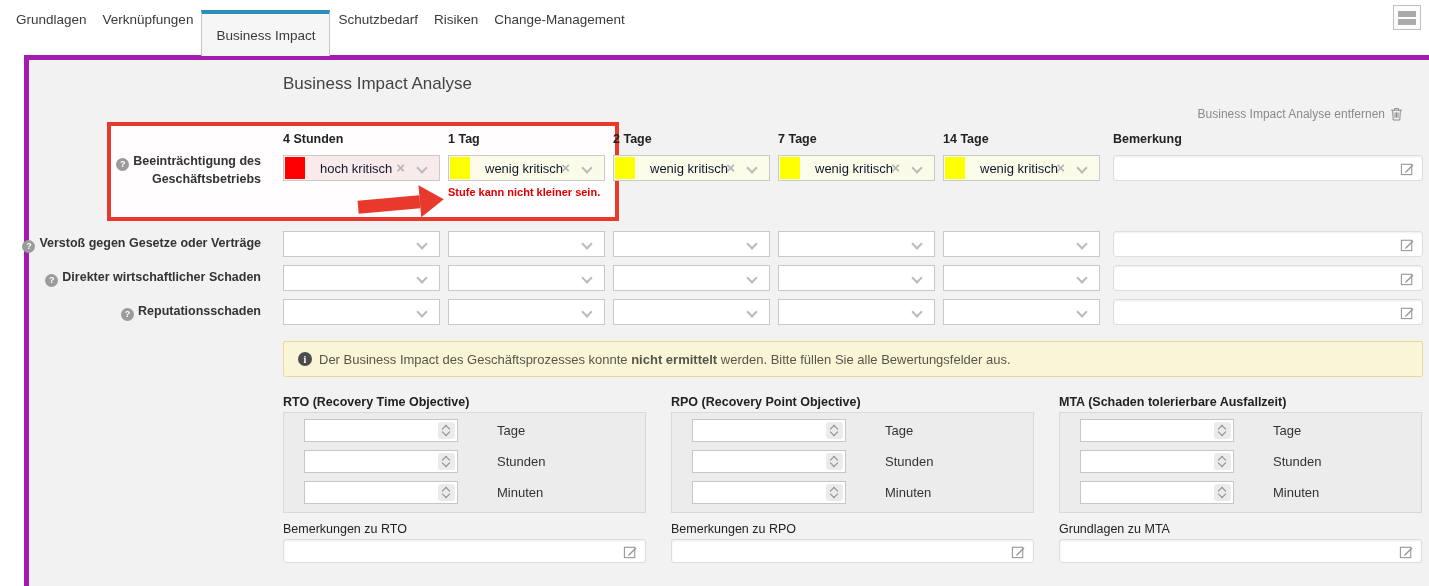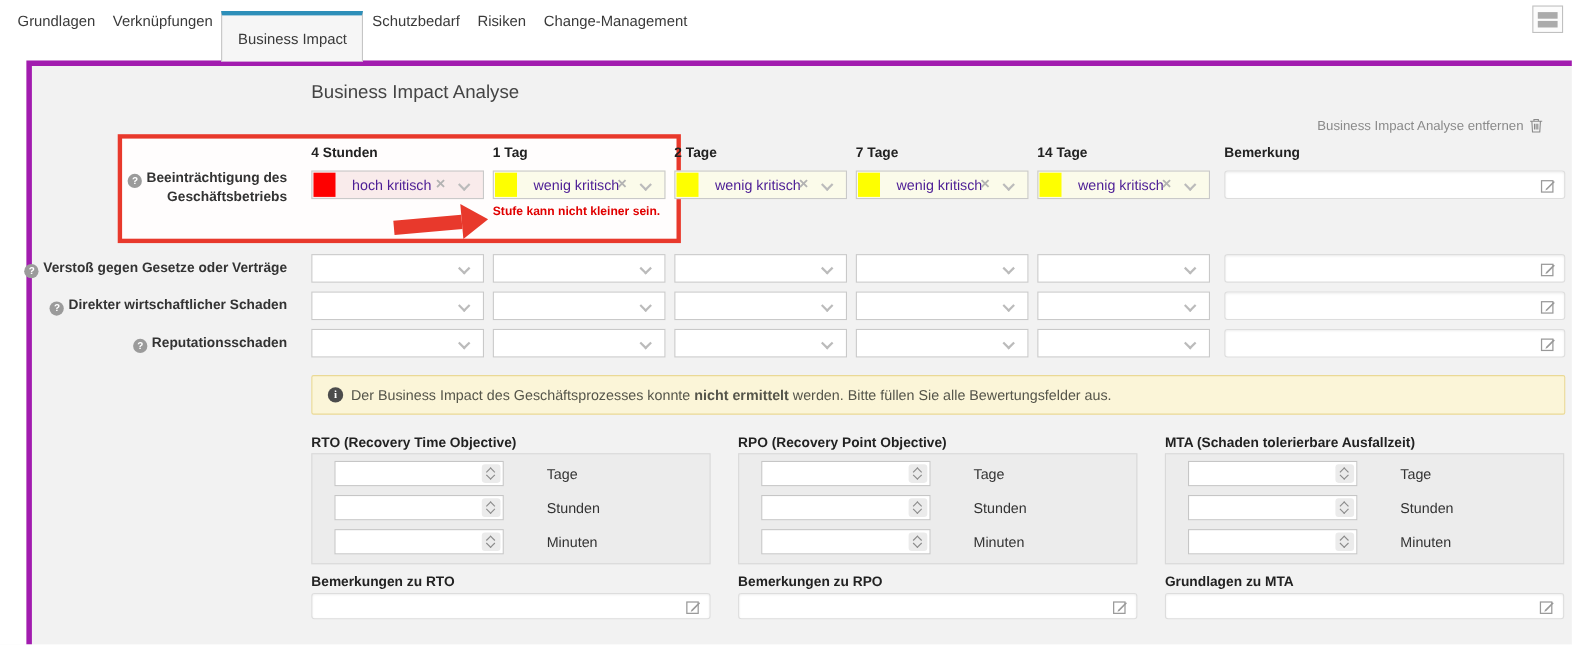--- a/index.html
+++ b/index.html
@@ -40,21 +40,21 @@
   .help { display:inline-flex; width:13px; height:13px; border-radius:50%; background:#9b9b9b; color:#fff;
     font-size:9px; font-weight:bold; align-items:center; justify-content:center; vertical-align:-2px; margin-right:4px; cursor:pointer; }
 
   
   .dd { position:absolute; width:157px; height:26px; background:#fff; border:1px solid #c9c9c9; z-index:2; cursor:pointer; }
   .dd.high { background:var(--high_critical_bg); }
   .dd.low  { background:var(--low_critical_bg); }
   .swatch { position:absolute; left:1px; top:1px; bottom:1px; width:20px; }
   .dd.high .swatch { background:var(--high_critical_swatch); }
   .dd.low  .swatch { background:var(--low_critical_swatch); }
-  .dd-text { position:absolute; left:36px; top:5px; font-size:13px; color:#4c1d95; }
+  .dd-text { position:absolute; left:36px; top:5px; font-size:13px; color:#0f172a; }
   .dd.empty .dd-text { left:10px; }
   .dd-clear { position:absolute; right:34px; top:3px; font-size:15px; font-weight:bold; color:#b3b3b3; line-height:18px; }
   .dd-chev { position:absolute; right:13px; top:8px; width:8px; height:8px;
     border-right:2px solid #bbb; border-bottom:2px solid #bbb; transform:rotate(45deg); }
   .c1{left:254px}.c2{left:419px}.c3{left:584px}.c4{left:749px}.c5{left:914px}
   .r1{top:95px}.r2{top:171px}.r3{top:205px}.r4{top:239px}
 
   .error-msg { position:absolute; left:419px; top:124px; width:168px; font-size:11px; font-weight:bold;
     color:var(--error_text); line-height:17px; z-index:2; }
 
@@ -78,21 +78,21 @@
   .gbox { position:absolute; left:0; top:17px; width:363px; height:101px; background:#ececec; border:1px solid #d9d9d9; }
   .srow { position:absolute; left:21px; height:23px; }
   .srow.t1{top:24px}.srow.t2{top:55px}.srow.t3{top:86px}
   .stepper { position:absolute; left:0; top:0; width:154px; height:23px; background:#fff; border:1px solid #c6c6c6; }
   .stepper input { position:absolute; left:4px; top:1px; width:122px; height:19px; border:none; background:transparent; font-size:13px; outline:none; }
   .spin { position:absolute; right:2px; top:2px; width:17px; height:17px; background:#ebebeb; border-radius:3px; cursor:pointer; }
   .spin i { position:absolute; left:5px; width:6px; height:6px; border-right:1.5px solid #8a8a8a; border-bottom:1.5px solid #8a8a8a; }
   .spin .up { top:4px; transform:rotate(-135deg); }
   .spin .dn { top:7px; transform:rotate(45deg); }
   .unit { position:absolute; left:193px; top:4px; font-size:13px; color:#333; }
-  .sec-remark-label { position:absolute; left:0; top:127px; font-size:12.5px; font-weight:bold; color:#222; }
+  .sec-remark-label { position:absolute; left:0; top:127px; font-size:12.5px; font-weight:normal; color:#222; }
   .sec-remark { position:absolute; left:0; top:144px; width:363px; height:24px; background:#fff; border:1px solid #ddd;
     border-radius:3px; box-shadow:inset 0 1px 2px rgba(0,0,0,0.07); }
   .sec-remark input { position:absolute; left:6px; top:1px; width:320px; height:20px; border:none; background:transparent; font-size:13px; outline:none; }
   .sec-remark svg { position:absolute; right:7px; top:4px; }
   .s-rto{left:254px}.s-rpo{left:642px}.s-mta{left:1030px}
 </style>
 </head>
 <body>
 
 <div id="stage">

